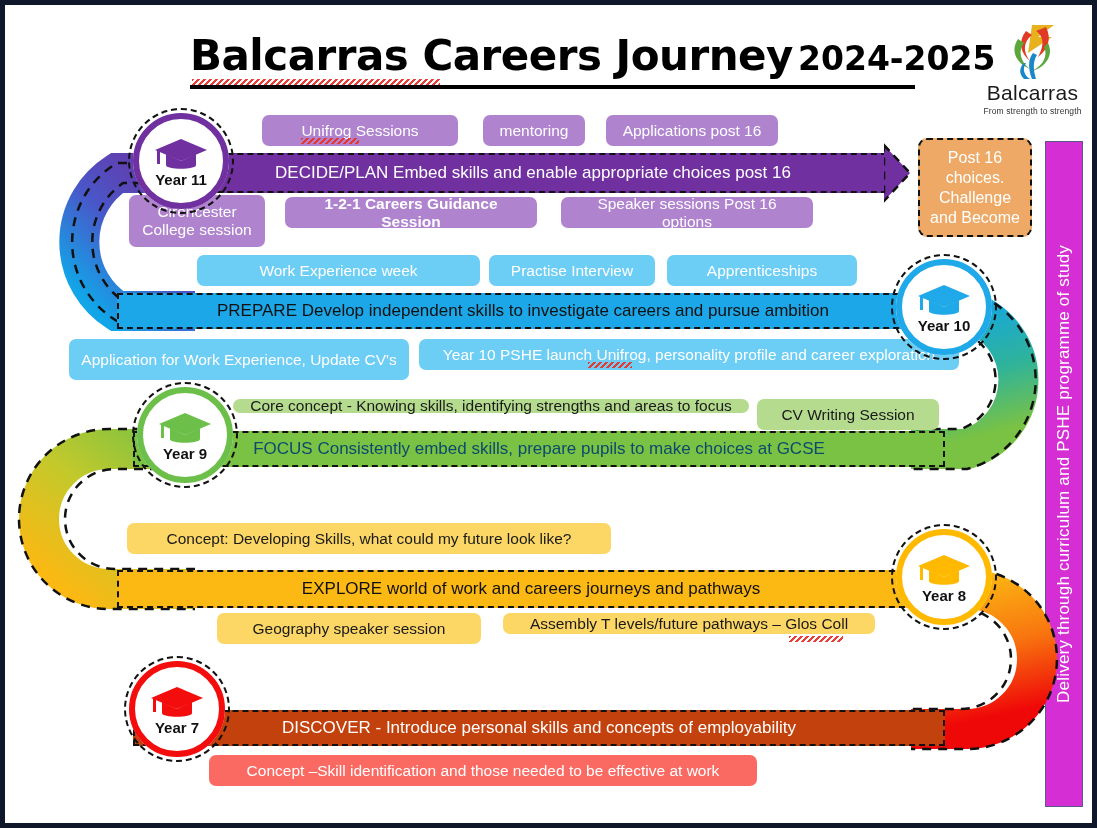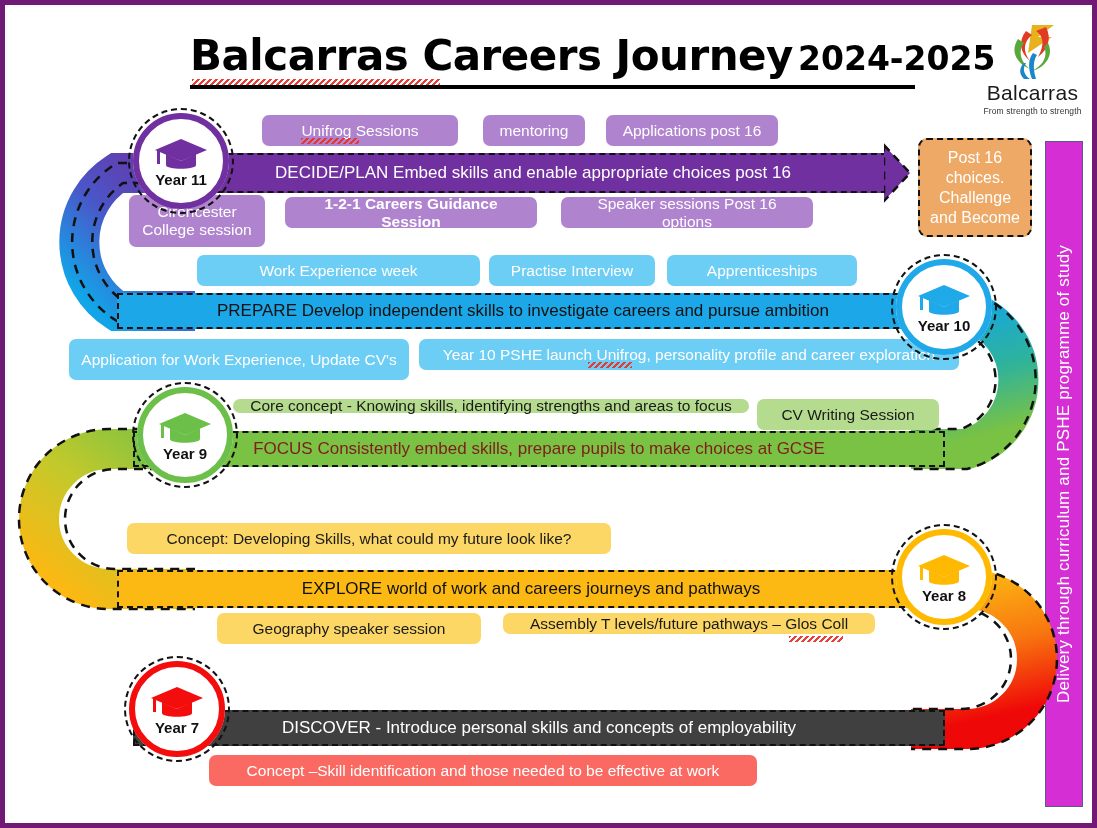--- a/index.html
+++ b/index.html
@@ -3,21 +3,21 @@
 <meta charset="utf-8">
 <style>
   html,body{margin:0;padding:0;background:#ffffff;}
   body{font-family:"Liberation Sans","DejaVu Sans",sans-serif;}
 
   #page{
     position:relative;
     width:1097px;height:828px;
     background:#ffffff;
     box-sizing:border-box;
-    border:5px solid #701a75;
+    border:5px solid #0f172a;
     overflow:hidden;
   }
 
   
   #title-wrap{
     position:absolute;left:185px;top:30px;width:730px;
   }
   #title{
     font-family:"DejaVu Sans","Liberation Sans",sans-serif;
     font-weight:800;
@@ -94,23 +94,23 @@
     font-size:17px;text-align:center;padding:0 14px;
   }
   #bar-y11{
     left:172px;top:148px;width:710px;height:40px;background:#7030a0;color:#fff;
     border-right:none;
   }
   #bar-y11-head{
     position:absolute;left:879px;top:138px;width:44px;height:60px;
   }
   #bar-y10{left:112px;top:288px;width:812px;height:36px;background:#1ba7e8;color:#111;}
-  #bar-y9 {left:128px;top:426px;width:812px;height:36px;background:#7ac243;color:#7f1d1d;}
+  #bar-y9 {left:128px;top:426px;width:812px;height:36px;background:#7ac243;color:#0c4a6e;}
   #bar-y8 {left:112px;top:565px;width:828px;height:38px;background:#fcb813;color:#111;}
-  #bar-y7 {left:128px;top:705px;width:812px;height:36px;background:#404040;color:#fff;}
+  #bar-y7 {left:128px;top:705px;width:812px;height:36px;background:#c2410c;color:#fff;}
 
   
   .pill{
     position:absolute;box-sizing:border-box;border-radius:7px;
     display:flex;align-items:center;justify-content:center;
     color:#ffffff;font-size:15.5px;text-align:center;padding:0 12px;
     line-height:1.15;
   }
 
   

